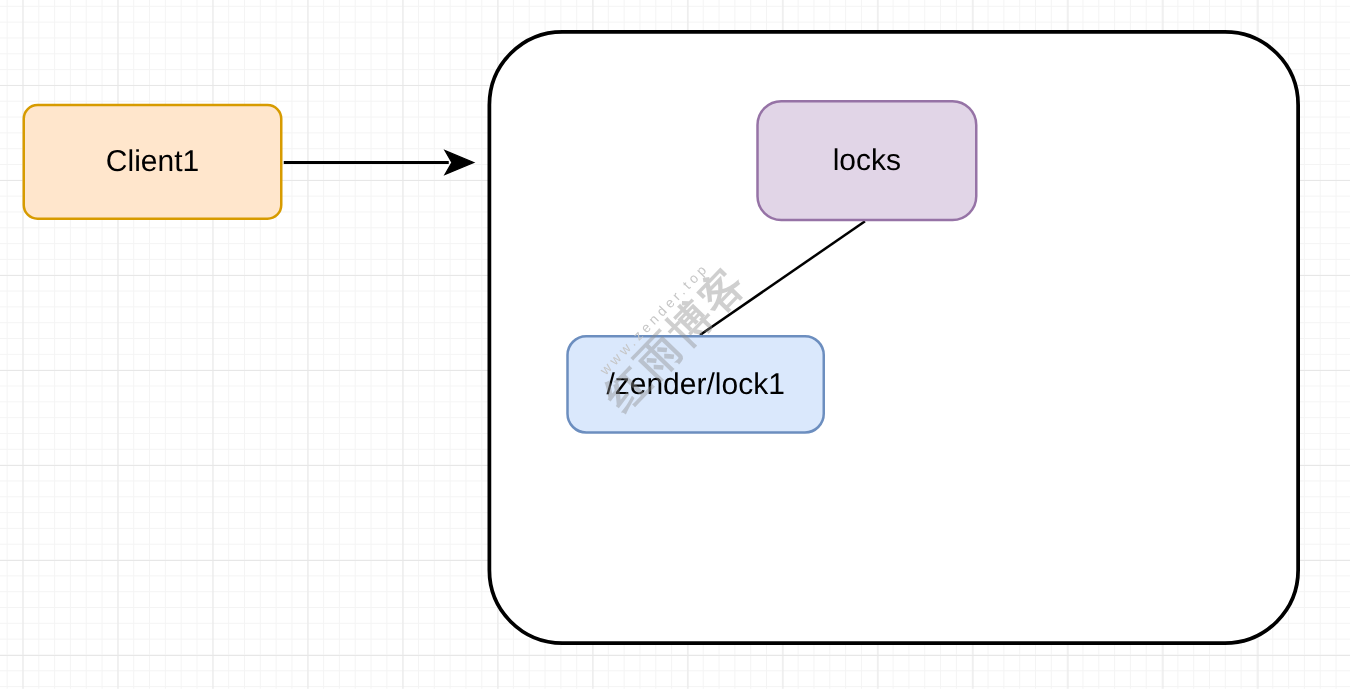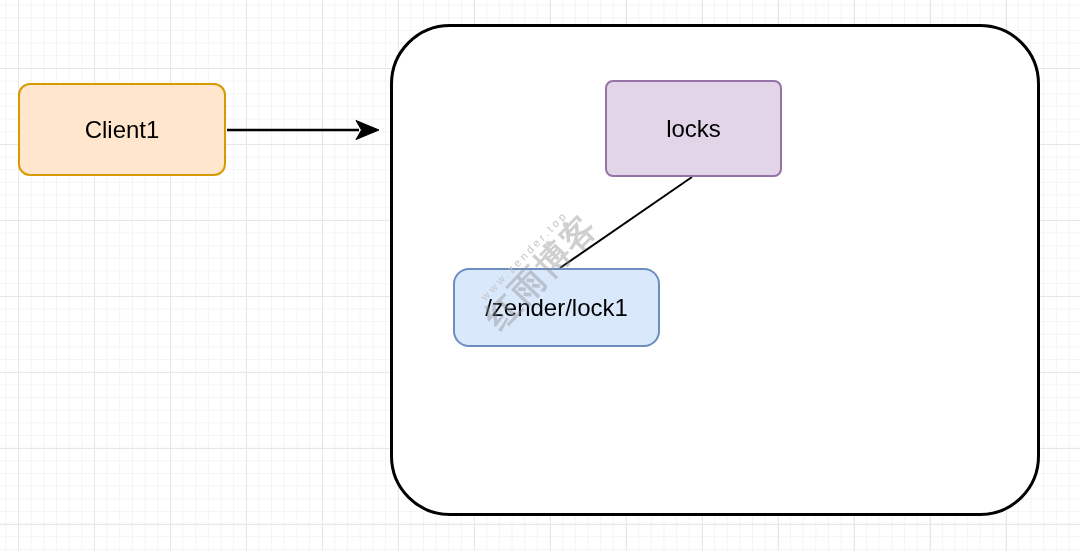--- a/index.html
+++ b/index.html
@@ -23,21 +23,21 @@
     box-sizing:border-box;border:3px solid #000000;border-radius:60px;
     background:#ffffff;z-index:1;
   }
   .connectors{position:absolute;left:0;top:0;z-index:2;}
   .node{
     position:absolute;box-sizing:border-box;border:2px solid #000;
     display:flex;align-items:center;justify-content:center;
     font-size:24px;color:#000000;z-index:3;
   }
   .node-client1{left:18px;top:83px;width:208px;height:93px;border-radius:12px;}
-  .node-locks{left:605px;top:80px;width:177px;height:97px;border-radius:8px;}
+  .node-locks{left:605px;top:80px;width:177px;height:97px;border-radius:20px;}
   .node-lock1{left:453px;top:268px;width:207px;height:79px;border-radius:16px;}
   .edge-label{
     position:absolute;left:248px;top:87px;width:130px;text-align:center;
     font-size:26px;color:#000000;white-space:nowrap;z-index:3;
   }
   .watermark{
     position:absolute;left:452px;top:218px;width:170px;height:100px;
     display:flex;flex-direction:column;align-items:center;justify-content:center;
     transform:rotate(-46deg);z-index:4;pointer-events:none;text-align:center;
   }

